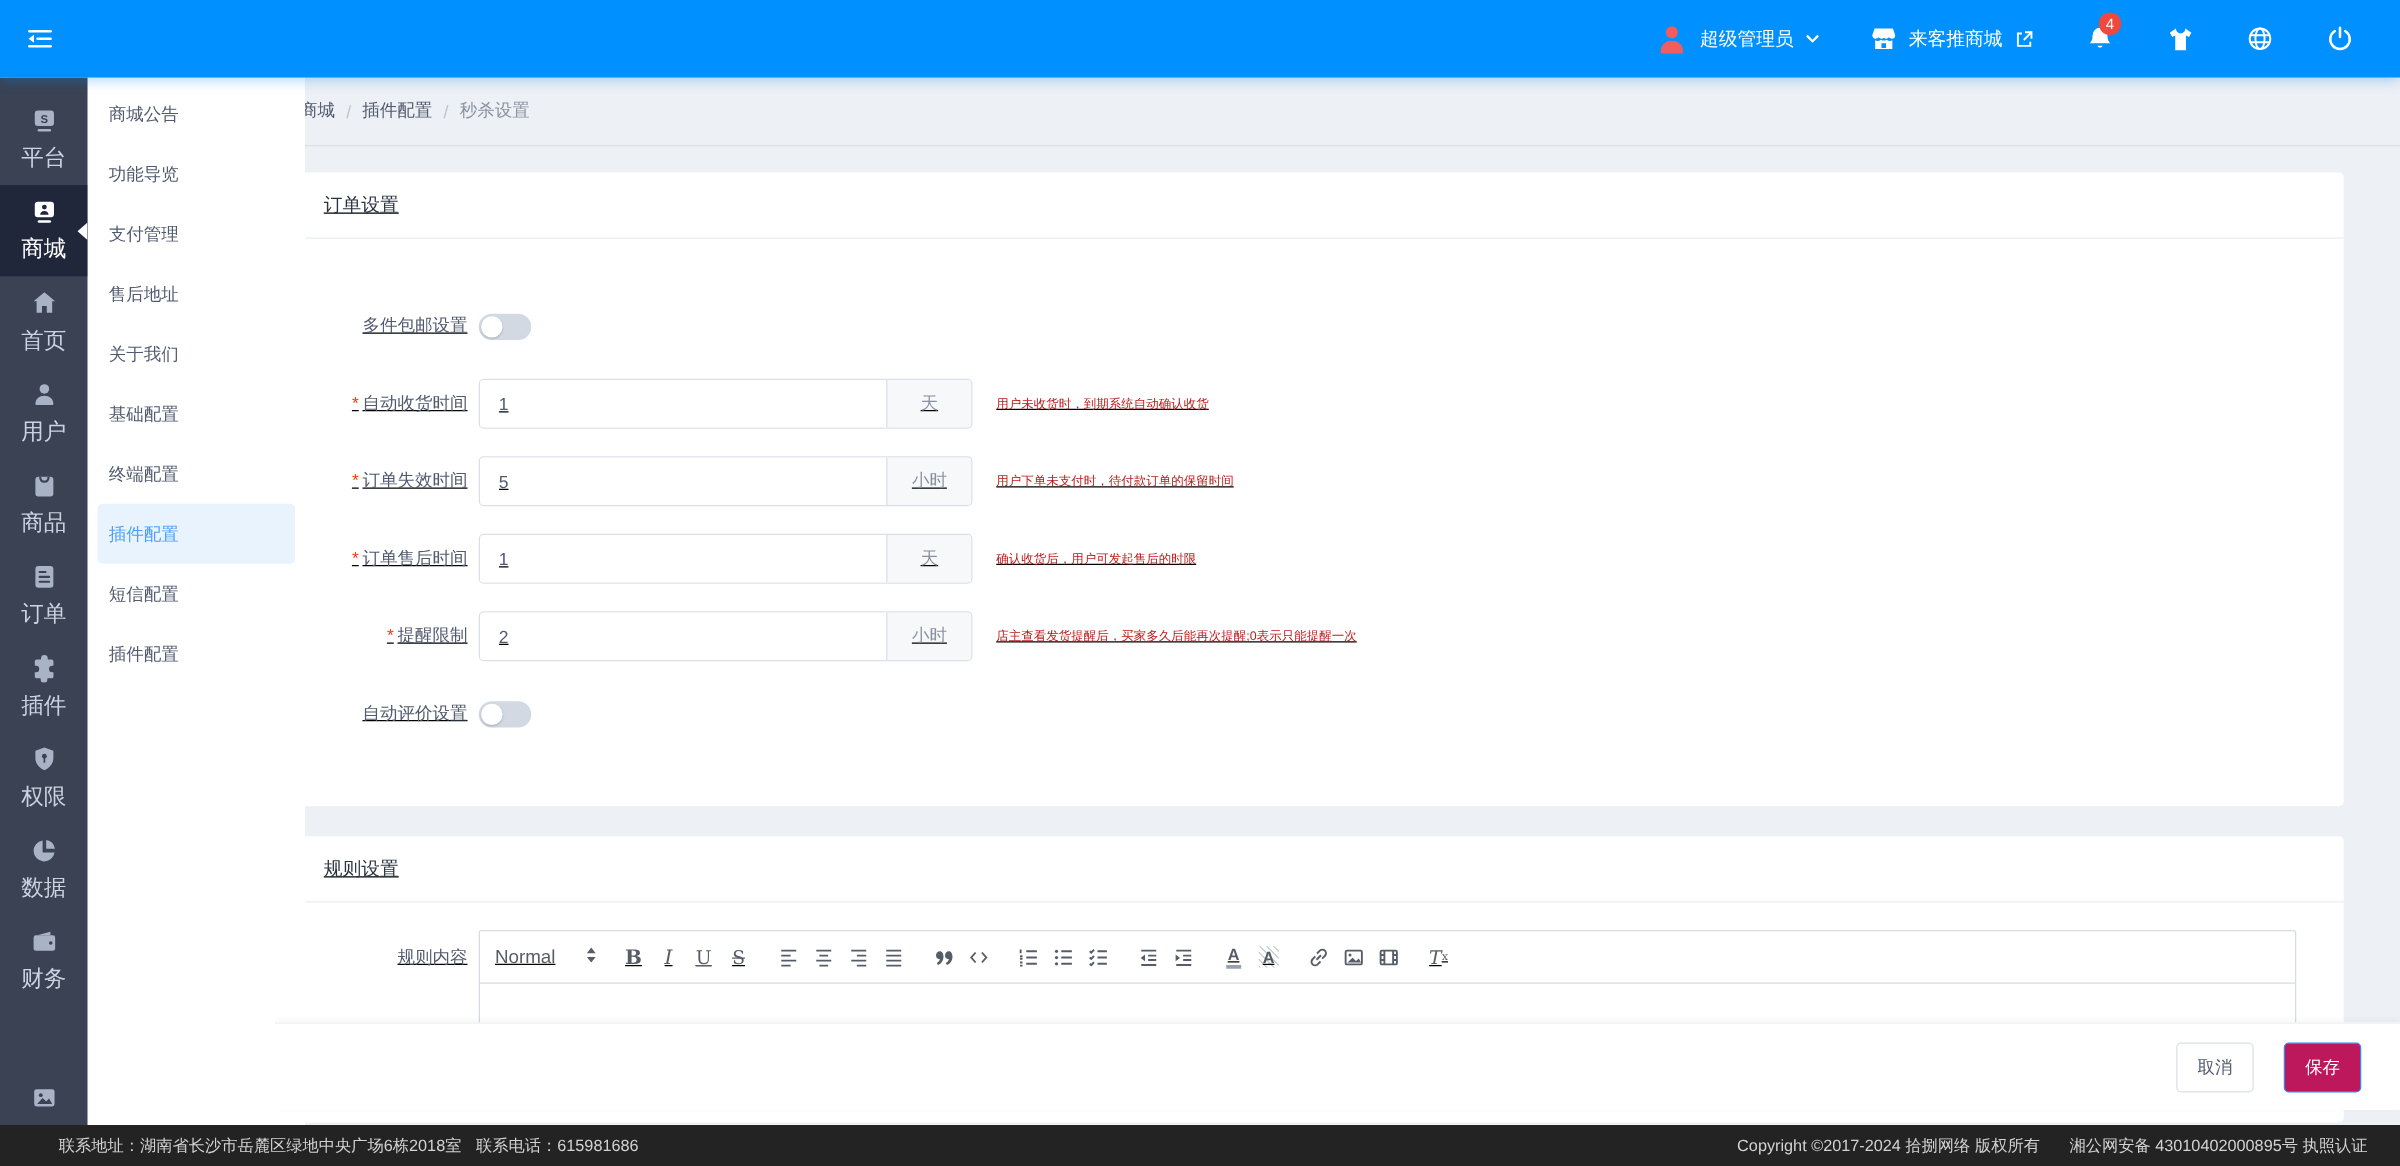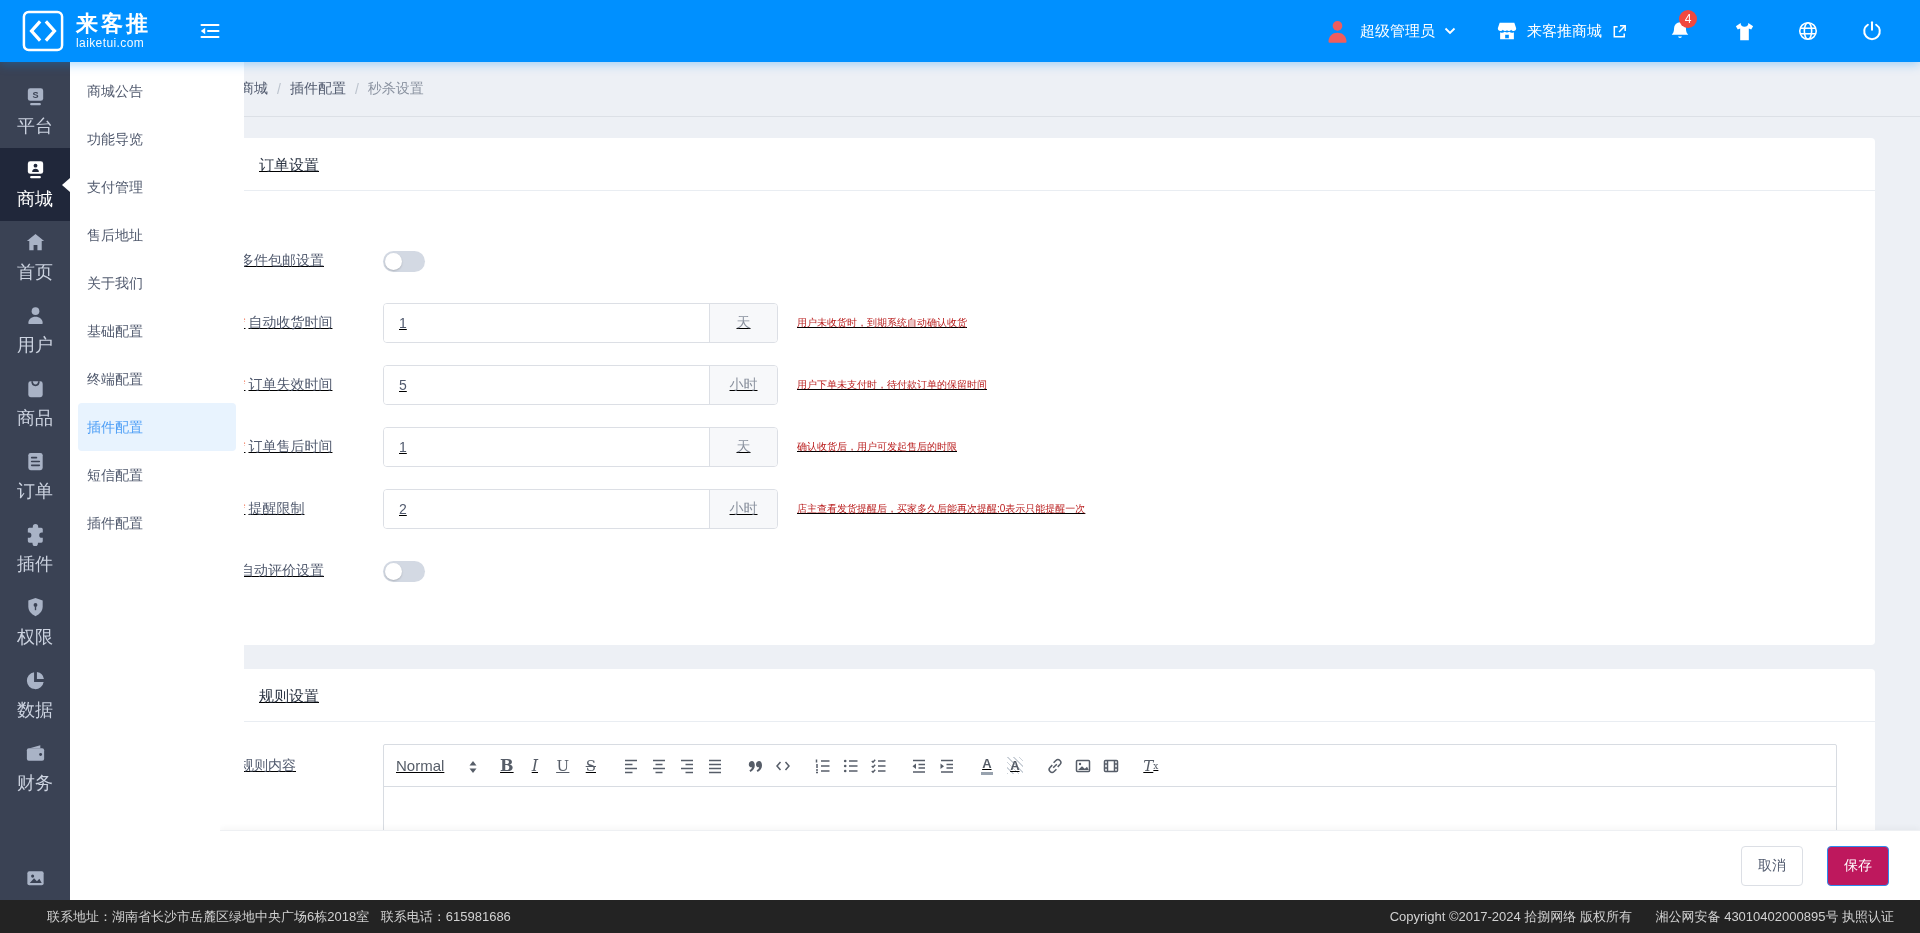--- a/index.html
+++ b/index.html
@@ -52,21 +52,21 @@
   .content { padding:21px 45px 0 20px;text-decoration:underline; }
   .card { background:#fff; border-radius:4px; }
   .card + .card { margin-top:24px; }
   .card-title { height:53px; line-height:53px; padding:0 19px; font-size:15px; color:#2a3342;
                 border-bottom:1px solid #e9edf2; }
   .card-body { padding:50px 0 54px; }
   .card-body.rule { padding:22px 38px 30px 0; }
   .frow { display:flex; align-items:center; margin-bottom:22px; min-height:40px; }
   .frow:last-child { margin-bottom:0; }
   .frow.top { align-items:flex-start; }
-  .flabel { width:134px; flex:none; font-size:14px; color:#515a6e; }
+  .flabel { width:134px; flex:none; text-align:right; font-size:14px; color:#515a6e; }
   .flabel.tall { line-height:42px; }
   .req { color:#ed4014; margin-right:3px; }
   .igroup { margin-left:9px; display:flex; width:395px; height:40px; border:1px solid #dcdfe5;
             border-radius:4px; overflow:hidden; background:#fff; }
   .igroup input { flex:1; border:0; outline:0; padding:0 15px; font-size:14px; color:#515a6e;
                   font-family:inherit; background:#fff; }
   .suffix { width:68px; flex:none; background:#f7f8fa; border-left:1px solid #dcdfe5;
             display:flex; align-items:center; justify-content:center; font-size:14px; color:#8a919e; }
   .hint { margin-left:19px; font-size:10px; color:#b91c1c; white-space:nowrap; }
   .toggle { margin-left:9px; width:42px; height:21px; border-radius:11px; background:#d3d9e3;
@@ -75,65 +75,54 @@
                    border-radius:50%; background:#fff; box-shadow:0 1px 2px rgba(0,0,0,.18); }
 
   
   .editor { flex:1; margin-left:9px; border:1px solid #d8dce2; border-radius:2px; background:#fff; }
   .ql-toolbar { height:42px; display:flex; align-items:center; padding:0 12px;
                 border-bottom:1px solid #d8dce2; color:#565d68; }
   .tg { display:flex; align-items:center; gap:3px; margin-right:15px; }
   .tbtn { width:25px; height:25px; display:flex; align-items:center; justify-content:center; cursor:pointer; }
   .tbtn svg { width:18px; height:18px; stroke:#565d68; fill:none; stroke-width:1.5; display:block; }
   .tbtn svg .f { fill:#565d68; stroke:none; }
-  .picker { display:flex; align-items:flex-end; gap:24px; margin-right:16px; cursor:pointer;
+  .picker { display:flex; align-items:flex-start; gap:24px; margin-right:16px; cursor:pointer;
             font-size:15px; color:#565d68; }
   .tB { font-family:"DejaVu Serif","Liberation Serif",serif; font-weight:bold; font-size:16px; }
   .tI { font-family:"DejaVu Serif","Liberation Serif",serif; font-style:italic; font-size:16px; }
   .tU { font-family:"DejaVu Serif","Liberation Serif",serif; font-size:15px; text-decoration:underline; }
   .tS { font-family:"DejaVu Serif","Liberation Serif",serif; font-size:15px; text-decoration:line-through; }
   .tA { font-size:13px; font-weight:bold; line-height:1; border-bottom:3px solid #98a2ae; padding:0 1px 2px; }
   .tAbg { font-size:13px; font-weight:bold; line-height:1; padding:2px 3px;
           background:repeating-linear-gradient(45deg,#ccd2d9 0 1px,transparent 1px 4px); }
   .tTx { font-family:"DejaVu Serif","Liberation Serif",serif; font-style:italic; font-size:15px; }
   .tTx sub { font-size:9px; font-style:normal; }
   .ql-content { height:80px; cursor:text; }
 
   
-  .action-bar { position:absolute; left:0; right:0; bottom:0; height:70px; background:#fff; z-index:20;
+  .action-bar { position:absolute; left:0; right:0; bottom:12px; height:70px; background:#fff; z-index:20;
                 display:flex; align-items:center; justify-content:flex-end; gap:24px; padding-right:31px;
                 border-top:1px solid #eef0f3; box-shadow:0 -2px 6px rgba(0,0,0,.04); }
   .btn { height:40px; min-width:58px; padding:0 16px; border-radius:4px; font-size:14px; cursor:pointer;
          border:1px solid #dcdfe5; background:#fff; color:#515a6e; font-family:inherit; }
   .btn-primary { background:#be185d; border-color:#2d8cf0; color:#fff; }
 
   
   .footer { position:absolute; left:0; right:0; bottom:0; height:33px; background:#232323; z-index:40;
             color:#d2d2d2; font-size:13px; display:flex; align-items:center; justify-content:space-between;
             padding:0 26px 0 47px; white-space:nowrap; }
   .f-left span + span { margin-left:8px; }
   .f-right span + span { margin-left:20px; }
 </style>
 </head>
 <body>
 
 <div class="app">
 
   <div class="hdr">
-    <div class="logo-wrap">
-      <svg class="logo-mark" viewBox="0 0 44 44">
-        <rect x="2" y="2" width="40" height="40" rx="5" fill="none" stroke="#fff" stroke-width="2.6"></rect>
-        <path d="M19 12 L10 22 L19 32" fill="none" stroke="#fff" stroke-width="3.4"></path>
-        <path d="M25 12 L34 22 L25 32" fill="none" stroke="#fff" stroke-width="3.4"></path>
-      </svg>
-      <div class="logo-text">
-        <span class="brand">来客推</span>
-        <span class="domain">laiketui.com</span>
-      </div>
-    </div>
     <span class="collapse">
       <svg width="24" height="20" viewBox="0 0 24 20">
         <g stroke="#fff" stroke-width="2" stroke-linecap="round">
           <line x1="3.5" y1="4" x2="20.5" y2="4"></line>
           <line x1="10" y1="10" x2="20.5" y2="10"></line>
           <line x1="3.5" y1="16" x2="20.5" y2="16"></line>
         </g>
         <path d="M7.2 6.8 L2.8 10 L7.2 13.2 Z" fill="#fff"></path>
       </svg>
     </span>

